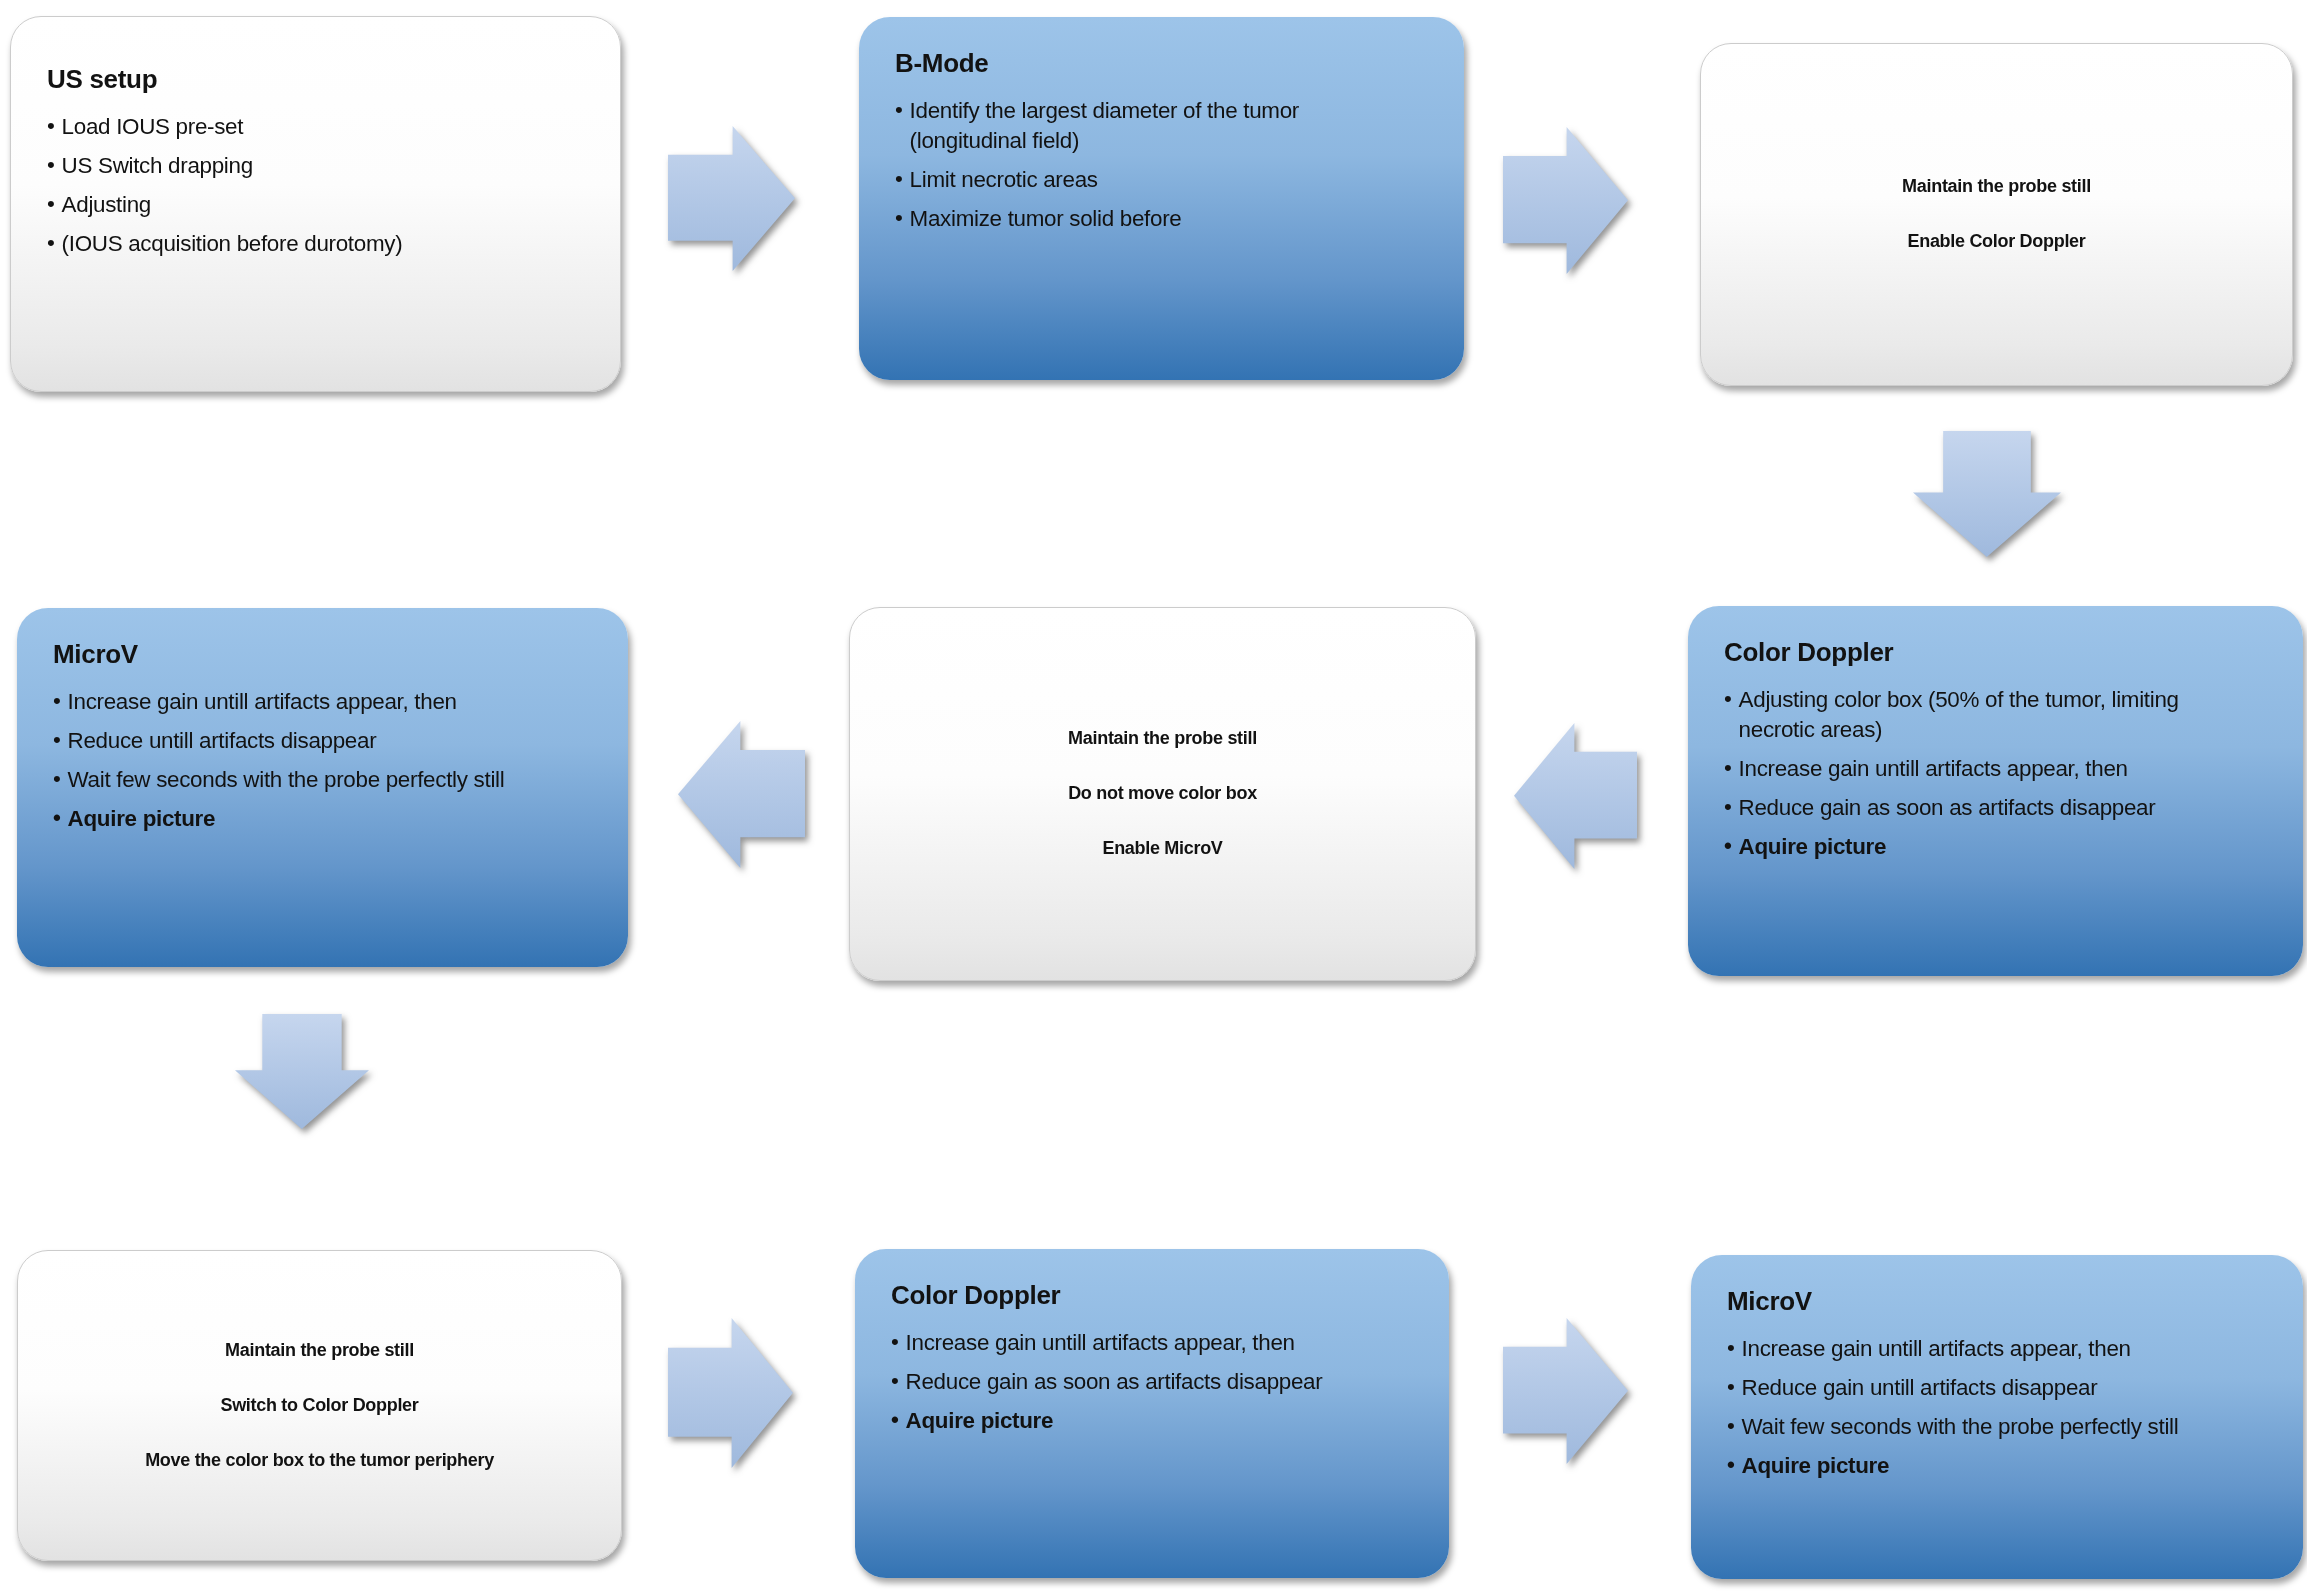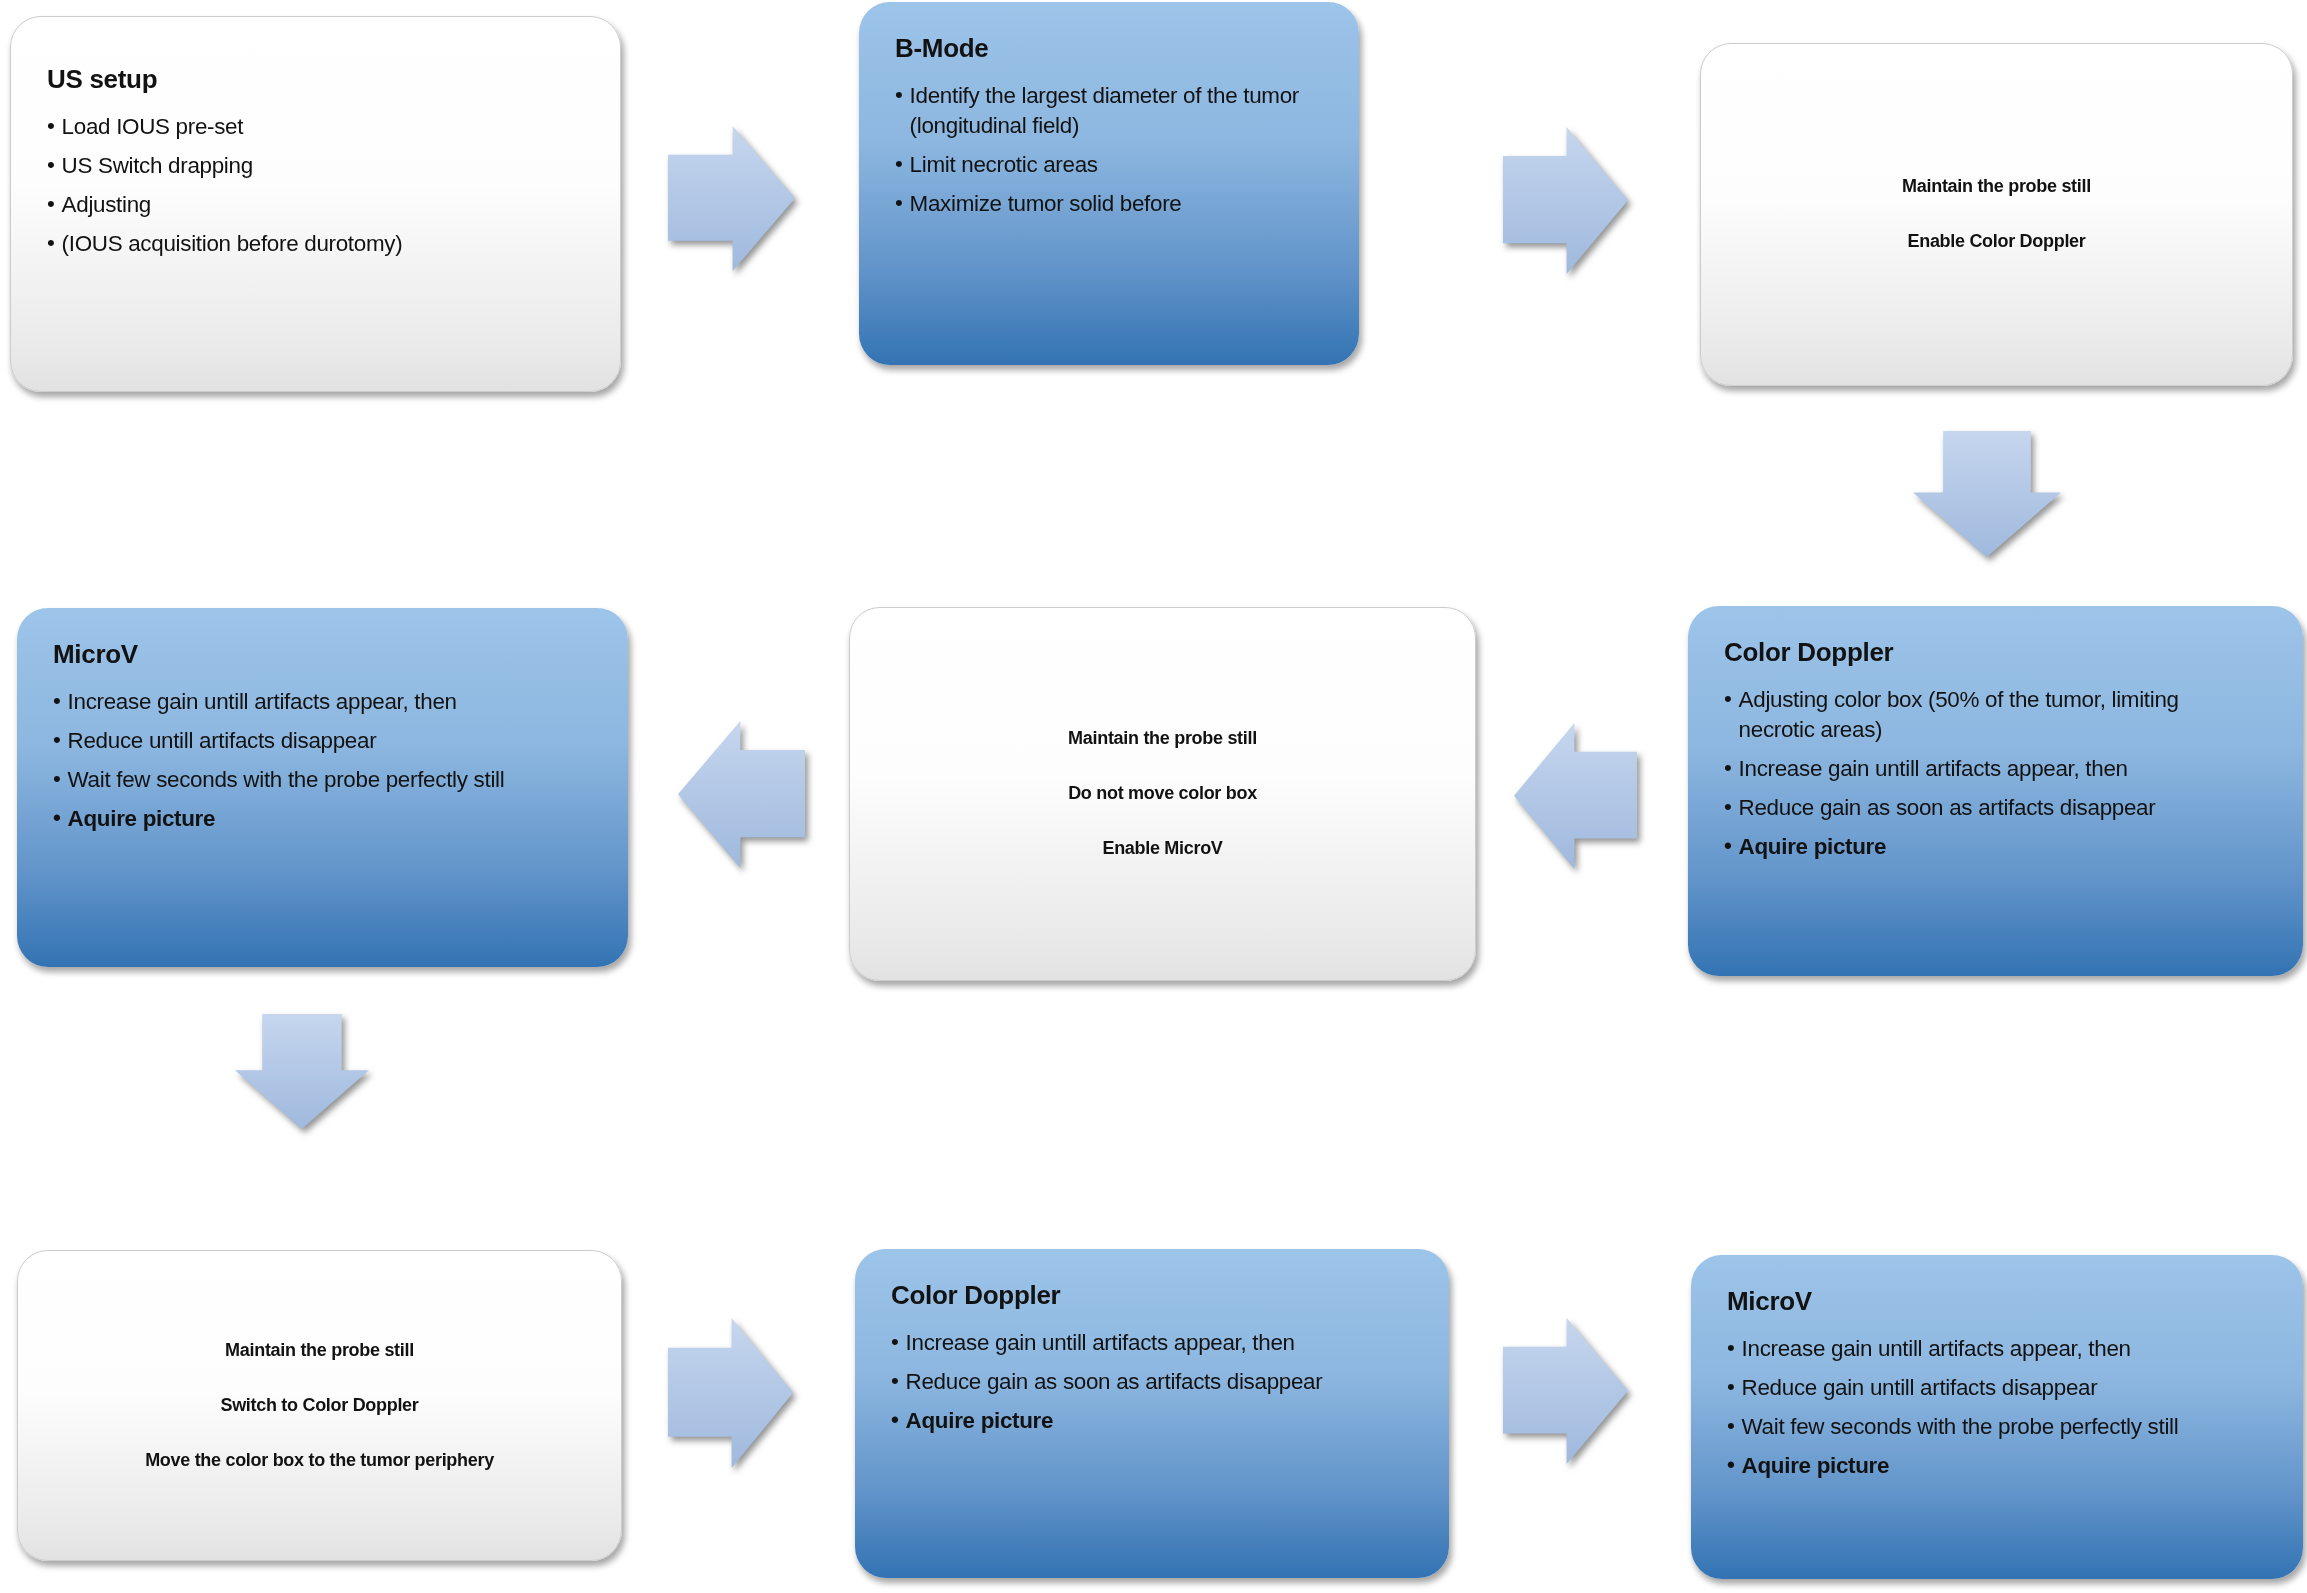--- a/index.html
+++ b/index.html
@@ -117,21 +117,21 @@
       </ul>
     </div>
   </div>
 
   <div class="arrow" style="left:668px; top:126px; width:127px; height:145px;">
     <svg viewBox="0 0 224 263" preserveAspectRatio="none">
       <polygon points="0,52 114,52 114,0 224,131 114,263 114,208 0,208" fill="url(#arrowGrad)"></polygon>
     </svg>
   </div>
 
-  <div class="flow-box blue" style="left:859px; top:2px; width:500px; height:363px;">
+  <div class="flow-box blue" style="left:859px; top:17px; width:605px; height:363px;">
     <div class="box-inner">
       <div class="box-title">B-Mode</div>
       <ul class="bullets">
         <li>Identify the largest diameter of the tumor (longitudinal field)</li>
         <li>Limit necrotic areas</li>
         <li>Maximize tumor solid before</li>
       </ul>
     </div>
   </div>
 

